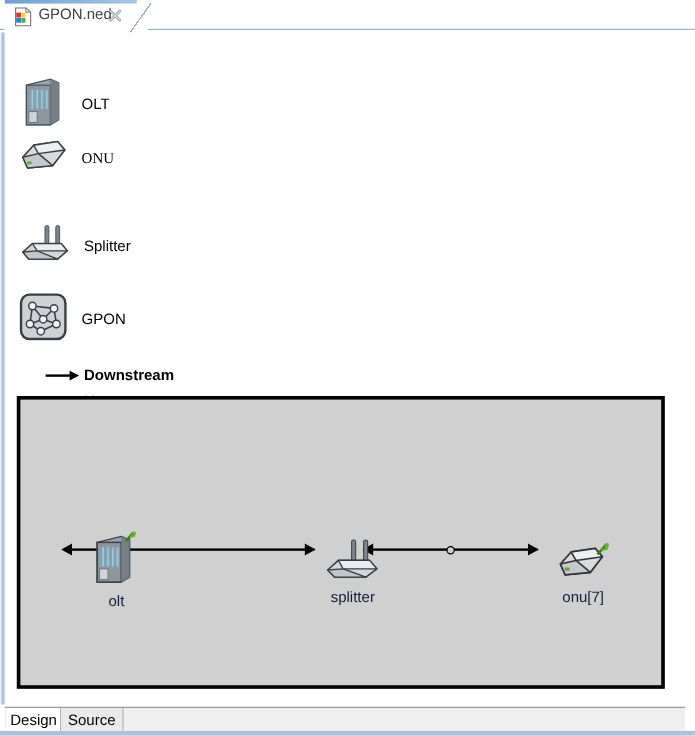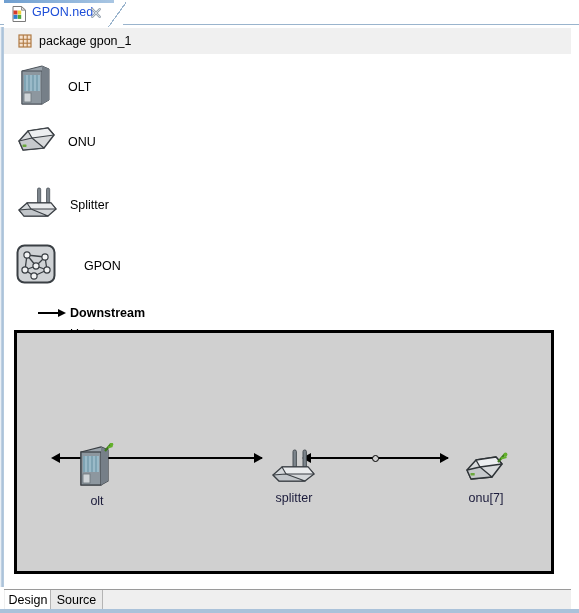--- a/index.html
+++ b/index.html
@@ -49,21 +49,21 @@
   #tab-gpon .tab-edge-line{
     position:absolute;left:104px;top:2px;width:18px;height:25px;
     background:
       linear-gradient(to bottom right, transparent 49.2%, #9ab4cd 49.2%, #9ab4cd 53%, transparent 53%);
   }
   .tab-icon{
     position:absolute;left:8px;top:6px;width:15px;height:16px;
   }
   .tab-label{
     position:absolute;left:28px;top:5px;
-    font-size:12.5px;color:#1d4ed8;white-space:nowrap;
+    font-size:12.5px;color:#404040;white-space:nowrap;
   }
   .tab-close{
     position:absolute;left:85px;top:6px;width:14px;height:14px;
   }
   #tabstrip .strip-underline{
     position:absolute;left:118px;top:24px;width:461px;height:1px;
     background:#9ab4cd;
   }
   #tabstrip .strip-underline2{
     position:absolute;left:0;top:24px;width:4px;height:1px;
@@ -87,21 +87,21 @@
   #palette{
     position:absolute;left:4px;top:58px;width:300px;height:270px;
   }
   .pal-item{
     position:absolute;display:flex;align-items:center;
   }
   .pal-item .pal-label{
     font-size:12.5px;color:#000;white-space:nowrap;
   }
   #pal-olt{left:14px;top:5px;}
-  #pal-onu{left:14px;top:67px;}
+  #pal-onu{left:14px;top:57px;font-family:Liberation Serif, serif;}
   #pal-splitter{left:14px;top:128px;}
   #pal-gpon{left:12px;top:186px;}
 
   .conn-item{
     position:absolute;display:flex;align-items:center;
   }
   .conn-item .conn-label{
     font-size:12.5px;color:#000;white-space:nowrap;margin-left:4px;
   }
   #conn-down{left:34px;top:248px;font-weight:bold;}
@@ -212,32 +212,20 @@
           </g>
           <g stroke="#d9e2ea" stroke-width="0.9" stroke-linecap="round">
             <line x1="3.2" y1="3.2" x2="10.8" y2="10.8"></line>
             <line x1="10.8" y1="3.2" x2="3.2" y2="10.8"></line>
           </g>
         </svg>
       </span>
     </div>
   </div>
 
-  <div id="package-bar">
-    <span class="pkg-icon">
-      <svg width="14" height="14" viewBox="0 0 14 14">
-        <rect x="1" y="1" width="12" height="12" fill="#f6e2cf" stroke="#b07a43" stroke-width="1.2"></rect>
-        <line x1="5.3" y1="1" x2="5.3" y2="13" stroke="#b07a43" stroke-width="1.1"></line>
-        <line x1="9.2" y1="1" x2="9.2" y2="13" stroke="#b07a43" stroke-width="1.1"></line>
-        <line x1="1" y1="5.3" x2="13" y2="5.3" stroke="#b07a43" stroke-width="1.1"></line>
-        <line x1="1" y1="9.2" x2="13" y2="9.2" stroke="#b07a43" stroke-width="1.1"></line>
-      </svg>
-    </span>
-    <span class="pkg-text">package gpon_1</span>
-  </div>
 
   <div id="palette">
 
     <div class="pal-item" id="pal-olt">
       <span>
         <svg width="34" height="44" viewBox="0 0 34 44">
           <path d="M4 8 L24 3 L31 6 L31 37 L24 41 L4 41 Z" fill="#9aa3ab" stroke="#4a5158" stroke-width="1"></path>
           <rect x="4" y="8" width="20" height="33" fill="#8d979f" stroke="#4a5158" stroke-width="1"></rect>
           <rect x="6" y="12" width="16" height="16" fill="#7fa4b4"></rect>
           <g stroke="#a9c6d4" stroke-width="1.3">
@@ -296,21 +284,21 @@
           <g fill="#f2f3f4" stroke="#3a3f44" stroke-width="1.2">
             <circle cx="11" cy="11" r="3.1"></circle>
             <circle cx="29" cy="13" r="3.1"></circle>
             <circle cx="20" cy="22" r="3.1"></circle>
             <circle cx="31" cy="26" r="3.1"></circle>
             <circle cx="9" cy="26" r="3.1"></circle>
             <circle cx="18" cy="32" r="3.1"></circle>
           </g>
         </svg>
       </span>
-      <span class="pal-label" style="margin-left:28px;">GPON</span>
+      <span class="pal-label" style="margin-left:12px;">GPON</span>
     </div>
 
     <div class="conn-item" id="conn-down">
       <span class="arrow-line">
         <span class="al-shaft"></span>
           <span class="al-head"></span>
       </span>
       <span class="conn-label">Downstream</span>
     </div>
 

